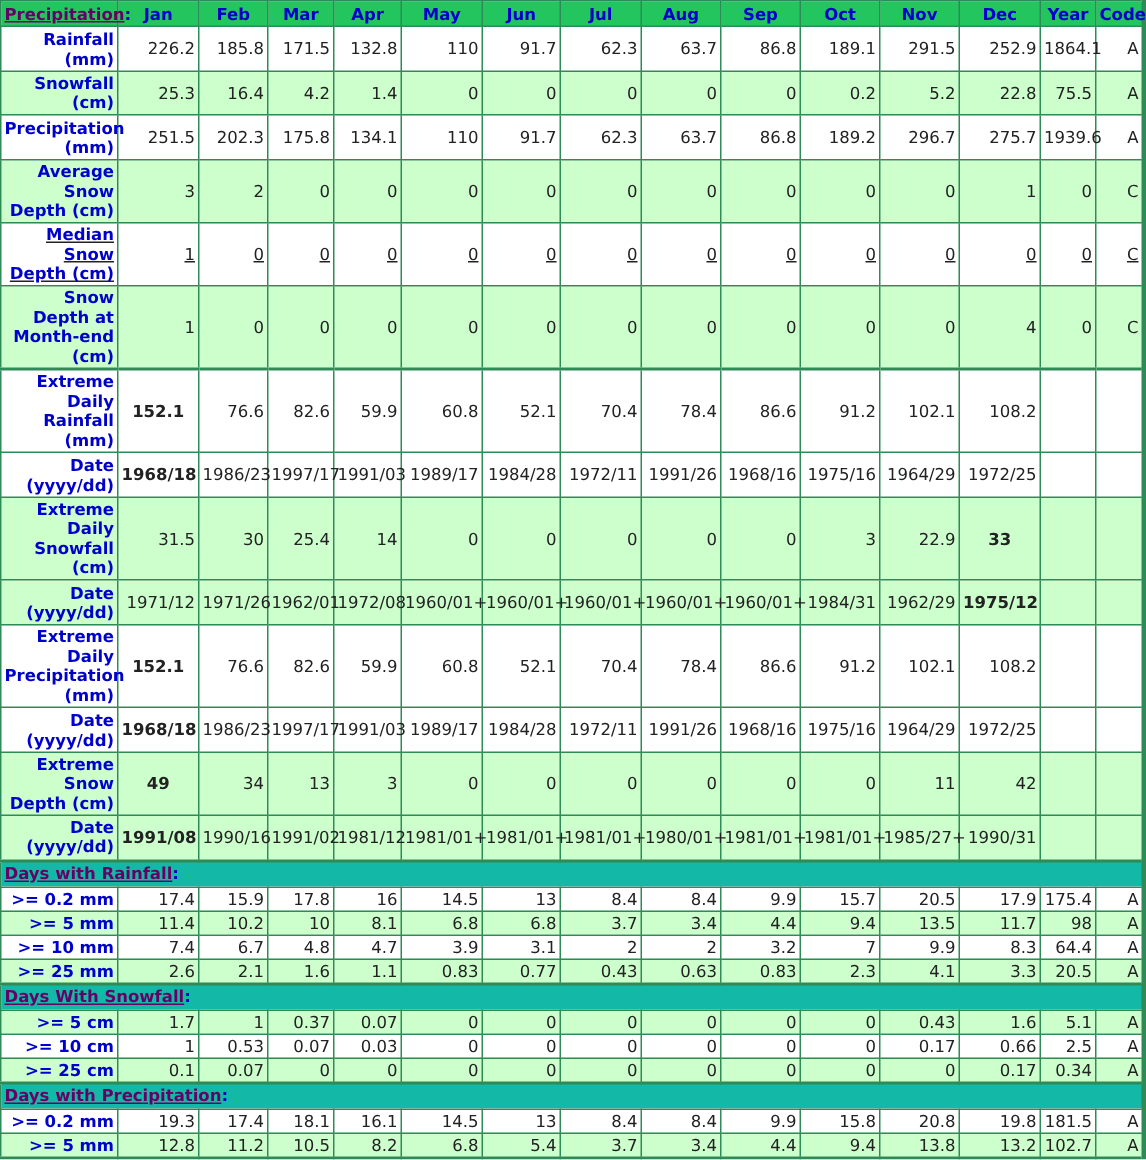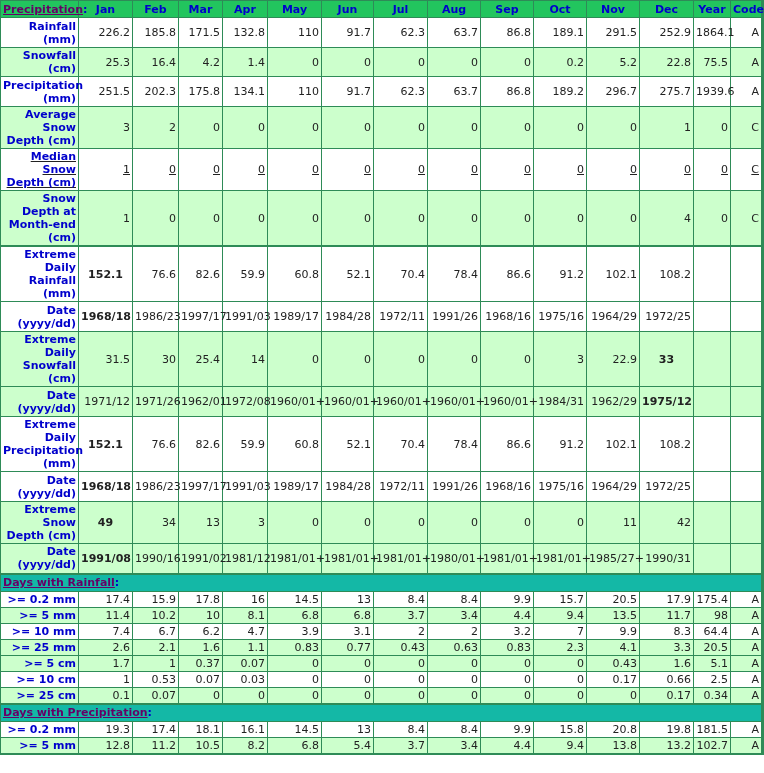--- a/index.html
+++ b/index.html
@@ -366,21 +366,21 @@
         <td class="num">9.4</td>
         <td class="num">13.5</td>
         <td class="num">11.7</td>
         <td class="num">98</td>
         <td class="code">A</td>
       </tr>
       <tr class="w" style="height: 14px;">
         <td class="lbl">&gt;= 10 mm</td>
         <td class="num">7.4</td>
         <td class="num">6.7</td>
-        <td class="num">6.2</td>
+        <td class="num">4.8</td>
         <td class="num">4.7</td>
         <td class="num">3.9</td>
         <td class="num">3.1</td>
         <td class="num">2</td>
         <td class="num">2</td>
         <td class="num">3.2</td>
         <td class="num">7</td>
         <td class="num">9.9</td>
         <td class="num">8.3</td>
         <td class="num">64.4</td>
@@ -396,20 +396,23 @@
         <td class="num">0.77</td>
         <td class="num">0.43</td>
         <td class="num">0.63</td>
         <td class="num">0.83</td>
         <td class="num">2.3</td>
         <td class="num">4.1</td>
         <td class="num">3.3</td>
         <td class="num">20.5</td>
         <td class="code">A</td>
       </tr>
+      <tr class="section">
+        <td colspan="15"><a class="sec" href="#">Days With Snowfall</a><span class="colon">:</span></td>
+      </tr>
       <tr class="g" style="height: 14px;">
         <td class="lbl">&gt;= 5 cm</td>
         <td class="num">1.7</td>
         <td class="num">1</td>
         <td class="num">0.37</td>
         <td class="num">0.07</td>
         <td class="num">0</td>
         <td class="num">0</td>
         <td class="num">0</td>
         <td class="num">0</td>

